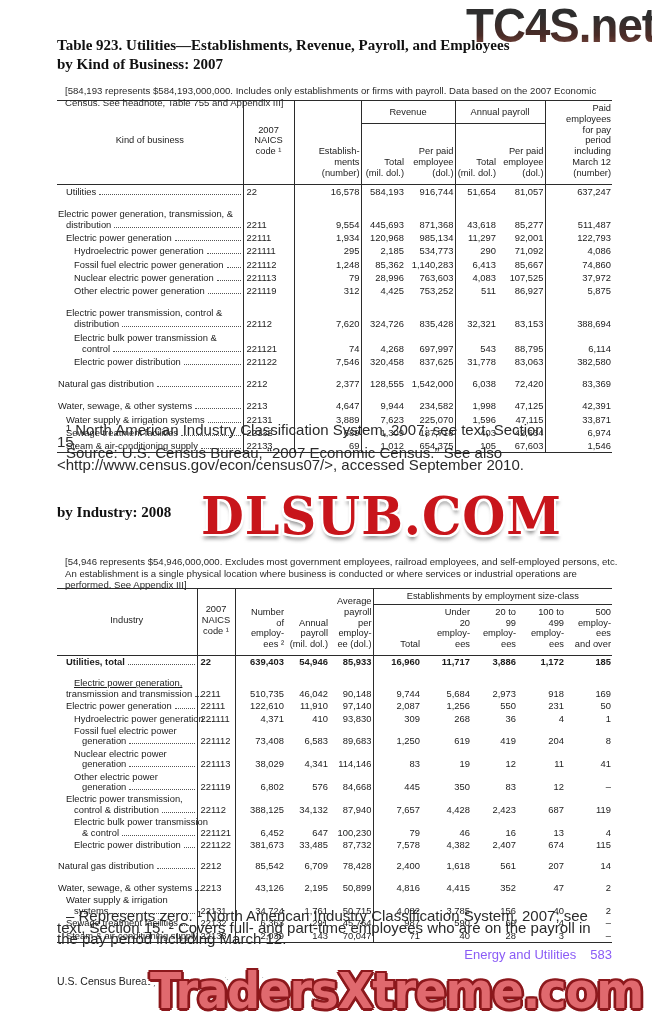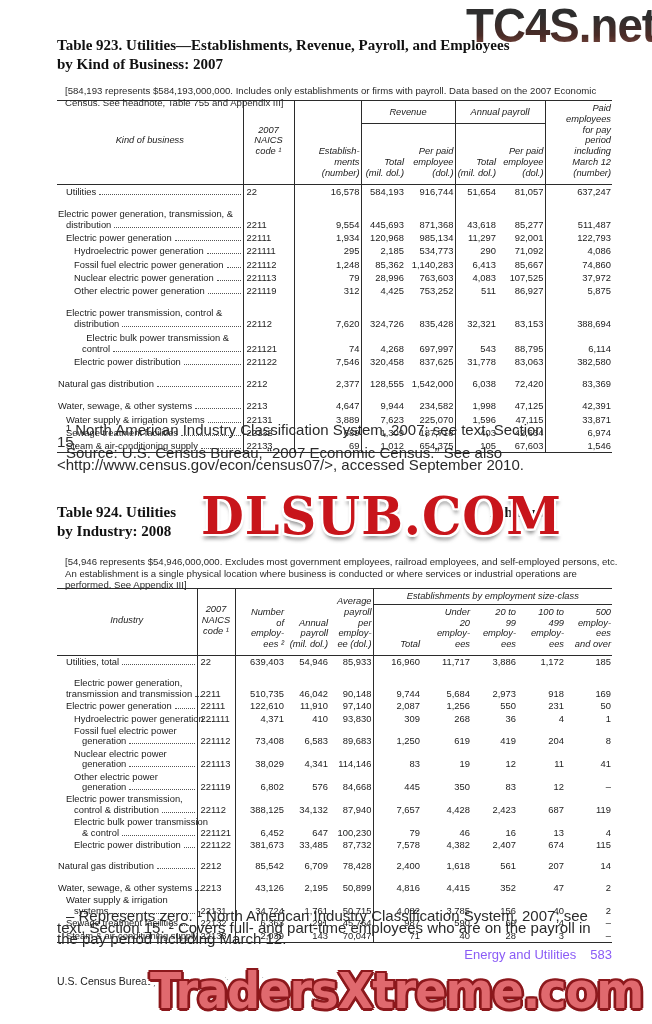--- a/index.html
+++ b/index.html
@@ -14,33 +14,33 @@
   .t924-suffix{position:absolute;left:433px;top:0;}
 
   
   .headnote{font-size:9.6px;line-height:11.6px;color:#2a2a2a;margin:8px;}
   .fn{font-size:15px;line-height:11.5px;color:#2a2a2a;}
   .fn p{margin:0;text-indent:9px;}
 
   
   table{border-collapse:collapse;table-layout:fixed;width:555px;border-top:1px solid #2b2b2b;
         font-size:9.4px;color:#1c1c1c;}
-  th{font-weight:normal;font-size:9.3px;line-height:10.8px;padding:2px 1px 5px 1px;font-style:italic;}
+  th{font-weight:normal;font-size:9.3px;line-height:10.8px;padding:2px 1px 5px 1px;}
   th div{white-space:nowrap;}
   th.mid{vertical-align:middle;text-align:center;}
   th.rb{vertical-align:bottom;text-align:right;}
   th.grp{vertical-align:middle;text-align:center;border-bottom:1px solid #2b2b2b;padding:2px 1px;}
   .vl{border-left:1px solid #2b2b2b;}
   tbody td{vertical-align:bottom;padding:1px 1px;}
   tbody tr:first-child td{border-top:1px solid #2b2b2b;}
   tbody tr:last-child td{border-bottom:1px solid #2b2b2b;}
   td.num{text-align:right;}
   td.naics{padding-left:3px;}
   tr.gap td{padding-top:10px;}
-  tr.bold td{font-weight:normal;}
+  tr.bold td{font-weight:bold;}
   #t923 tbody td{line-height:11.2px;}
   #t924 tbody td{line-height:10.4px;}
   .ll{display:flex;align-items:baseline;}
   .ll .txt{white-space:nowrap;}
   .leader{flex:1;margin:0 1px 2px 3px;border-bottom:1px dotted #555;min-width:6px;}
 
   
   .pagehead{font-size:13px;color:#8b5cf6;text-align:right;}
   .pagehead .num{margin-left:14px;}
   .bureau{font-size:10.5px;color:#222;}
@@ -261,21 +261,21 @@
             <td class="naics vl">22112</td>
             <td class="num vl">7,620</td>
             <td class="num vl">324,726</td>
             <td class="num">835,428</td>
             <td class="num vl">32,321</td>
             <td class="num">83,153</td>
             <td class="num vl">388,694</td>
           </tr>
           <tr class="">
             <td>
-              <div class="ll" style="padding-left: 16px; justify-content: center;">
+              <div class="ll" style="padding-left: 16px;">
                 <span class="txt">Electric bulk power transmission &amp;</span>
               </div>
               <div class="ll" style="padding-left: 24px;">
                 <span class="txt">control</span>
                 <span class="leader"></span>
               </div>
             </td>
             <td class="naics vl">221121</td>
             <td class="num vl">74</td>
             <td class="num vl">4,268</td>
@@ -376,21 +376,20 @@
           </tr>
         </tbody>
     </table>
 
     <div class="fn abs" style="top:424px;width:500px">
       <p>¹ North American Industry Classification System, 2007; see text, Section 15.</p>
       <p>Source: U.S. Census Bureau, “2007 Economic Census.” See also &lt;http://www.census.gov/econ/census07/&gt;, accessed September 2010.</p>
     </div>
 
     <h1 class="ttl abs" style="top:503px">
-      <span class="t924-line1" style="display:block"><span>Table 924. Utilities</span><span class="t924-suffix">lishments</span></span>
       <span>by Industry: 2008</span>
     </h1>
 
     <p class="headnote abs" style="top:548px">[54,946 represents $54,946,000,000. Excludes most government employees, railroad employees, and self-employed persons, etc. An establishment is a single physical location where business is conducted or where services or industrial operations are performed. See Appendix III]</p>
 
     <table id="t924" class="abs" style="top:588px">
       <colgroup>
         <col style="width:140px">
           <col style="width:38px">
           <col style="width:50px">
@@ -477,21 +476,21 @@
             <td class="num">54,946</td>
             <td class="num">85,933</td>
             <td class="num vl">16,960</td>
             <td class="num">11,717</td>
             <td class="num">3,886</td>
             <td class="num">1,172</td>
             <td class="num">185</td>
           </tr>
           <tr class="gap ">
             <td>
-              <div class="ll" style="padding-left: 16px;">
+              <div class="ll" style="padding-left: 16px; text-decoration: underline;">
                 <span class="txt">Electric power generation,</span>
               </div>
               <div class="ll" style="padding-left: 8px;">
                 <span class="txt">transmission and transmission</span>
                 <span class="leader"></span>
               </div>
             </td>
             <td class="naics vl">2211</td>
             <td class="num vl">510,735</td>
             <td class="num">46,042</td>

